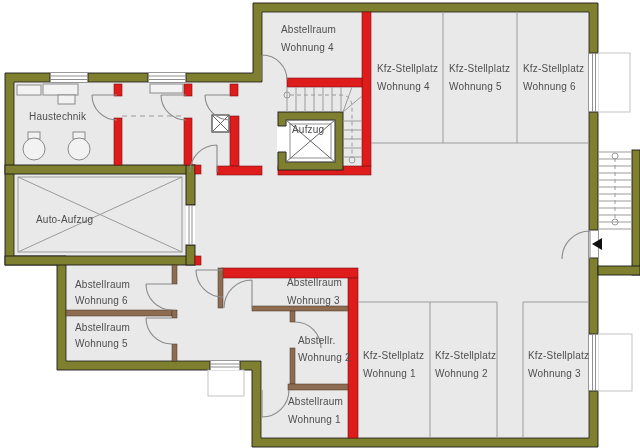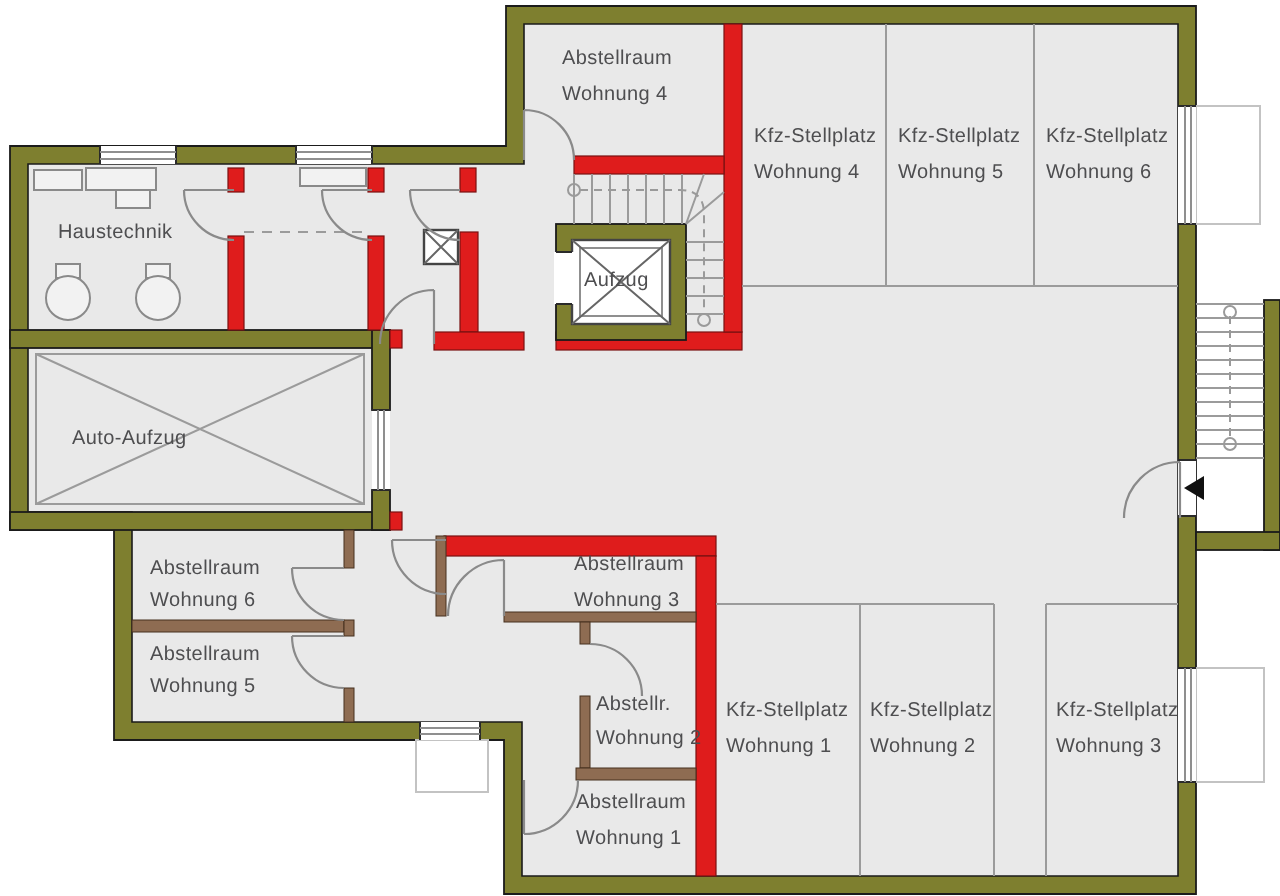--- a/index.html
+++ b/index.html
@@ -224,21 +224,21 @@
     </g>
   </g>
 </svg>
 
 <div class="lbl" style="left:29px;top:108px;">
   <span>Haustechnik</span>
 </div>
 <div class="lbl" style="left:36px;top:211px;">
   <span>Auto-Aufzug</span>
 </div>
-<div class="lbl" style="left:292px;top:132px;">
+<div class="lbl" style="left:292px;top:121px;">
   <span>Aufzug</span>
 </div>
 
 <div class="lbl lh18" style="left:281px;top:21px;">
   <div>Abstellraum</div>
   <div>Wohnung 4</div>
 </div>
 
 <div class="lbl lh18" style="left:377px;top:60px;">
   <div>Kfz-Stellplatz</div>
@@ -259,21 +259,21 @@
 </div>
 <div class="lbl lh16" style="left:75px;top:320px;">
   <div>Abstellraum</div>
   <div>Wohnung 5</div>
 </div>
 
 <div class="lbl lh18" style="left:287px;top:274px;">
   <div>Abstellraum</div>
   <div>Wohnung 3</div>
 </div>
-<div class="lbl" style="left:298px;top:344px;">
+<div class="lbl" style="left:298px;top:332px;">
   <div>Abstellr.</div>
   <div>Wohnung 2</div>
 </div>
 <div class="lbl lh18" style="left:288px;top:393px;">
   <div>Abstellraum</div>
   <div>Wohnung 1</div>
 </div>
 
 <div class="lbl lh18" style="left:363px;top:347px;">
   <div>Kfz-Stellplatz</div>

